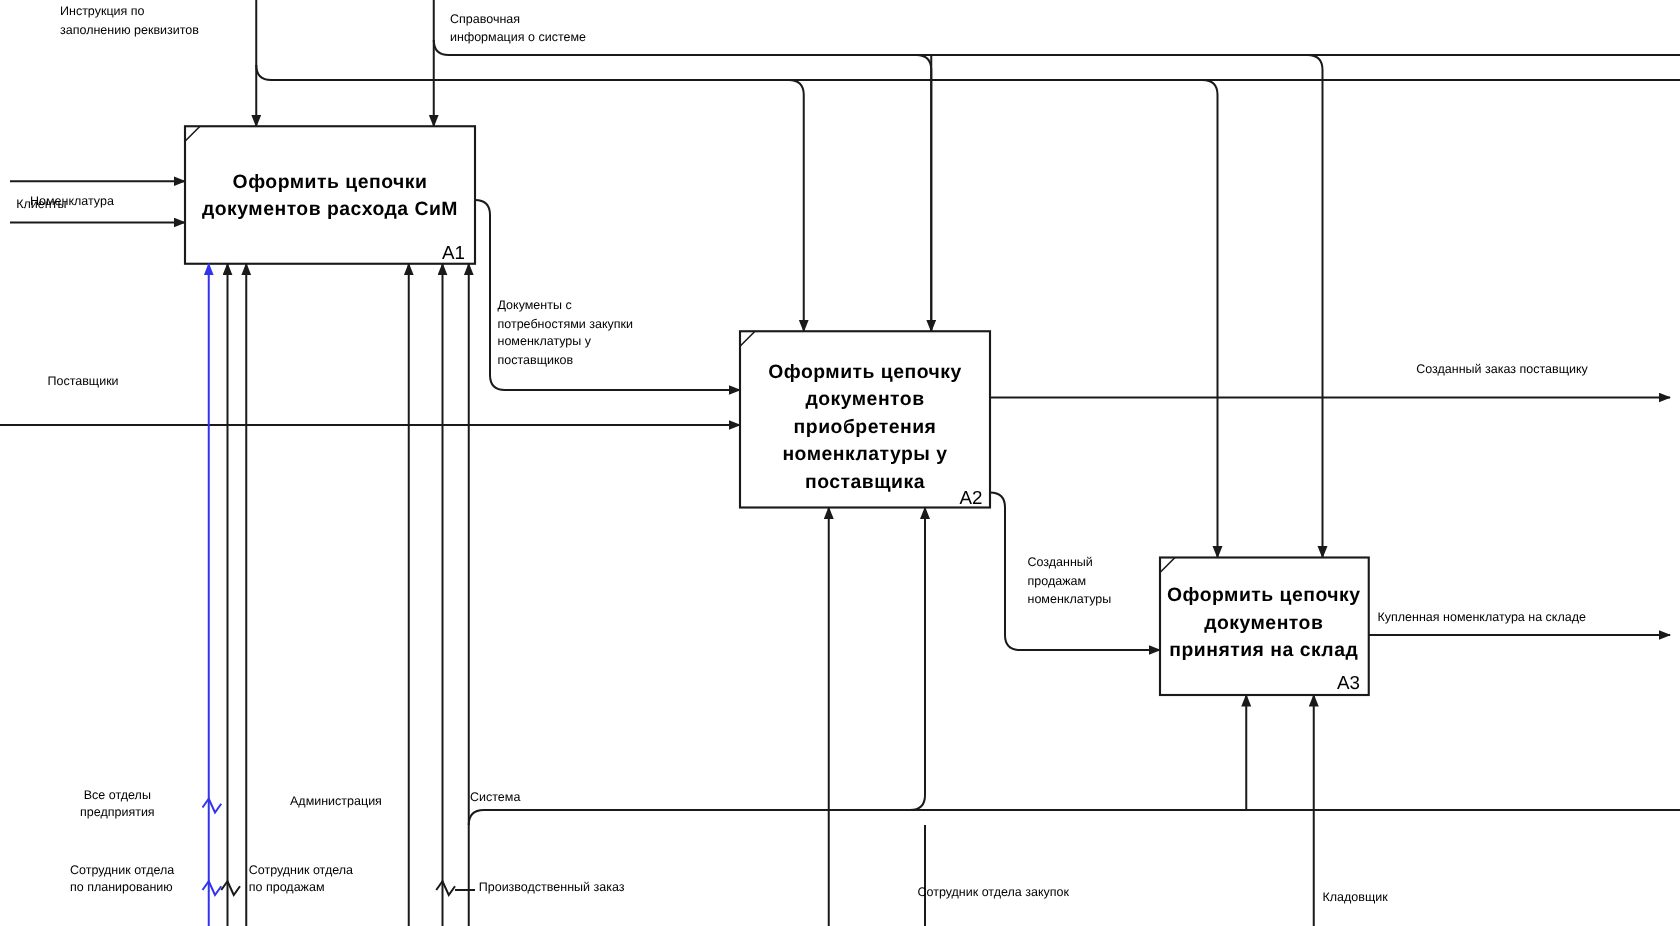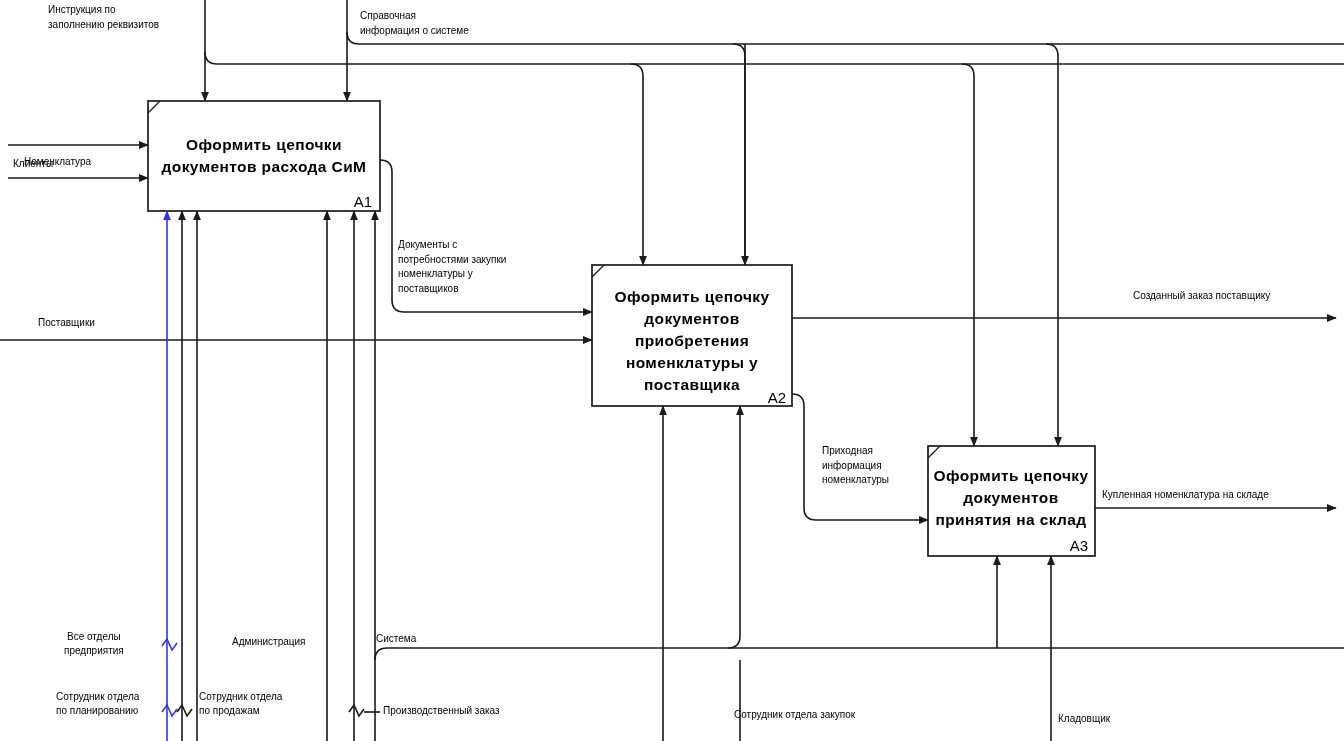--- a/index.html
+++ b/index.html
@@ -160,31 +160,31 @@
     <div class="lbl">Инструкция по</div>
     <div class="lbl">заполнению реквизитов</div>
   </div>
   <div style="position:absolute;left:360px;top:8px;line-height:15px;">
     <div class="lbl">Справочная</div>
     <div class="lbl">информация о системе</div>
   </div>
 
   <div class="lbl" style="position:absolute;left:24px;top:124px;margin-top:32px;">Номенклатура</div>
   <div class="lbl" style="position:absolute;left:13px;top:158px;">Клиенты</div>
-  <div class="lbl" style="position:absolute;left:38px;top:317px;">Поставщики</div>
+  <div class="lbl" style="position:absolute;left:38px;top:300px;">Поставщики</div>
 
   <div style="position:absolute;left:398px;top:238px;line-height:14.5px;">
     <div class="lbl">Документы с</div>
     <div class="lbl">потребностями закупки</div>
     <div class="lbl">номенклатуры у</div>
     <div class="lbl">поставщиков</div>
   </div>
   <div style="position:absolute;left:822px;top:444px;line-height:14.5px;">
-    <div class="lbl">Приходная</div>
-    <div class="lbl">информация</div>
+    <div class="lbl">Созданный</div>
+    <div class="lbl">продажам</div>
     <div class="lbl">номенклатуры</div>
   </div>
 
   <div class="lbl" style="position:absolute;left:1133px;top:290px;">Созданный заказ поставщику</div>
   <div class="lbl" style="position:absolute;left:1102px;top:489px;">Купленная номенклатура на складе</div>
 
   <div style="position:absolute;left:64px;top:630px;line-height:14px;text-align:center;">
     <div class="lbl-blue">Все отделы</div>
     <div class="lbl-blue">предприятия</div>
   </div>

